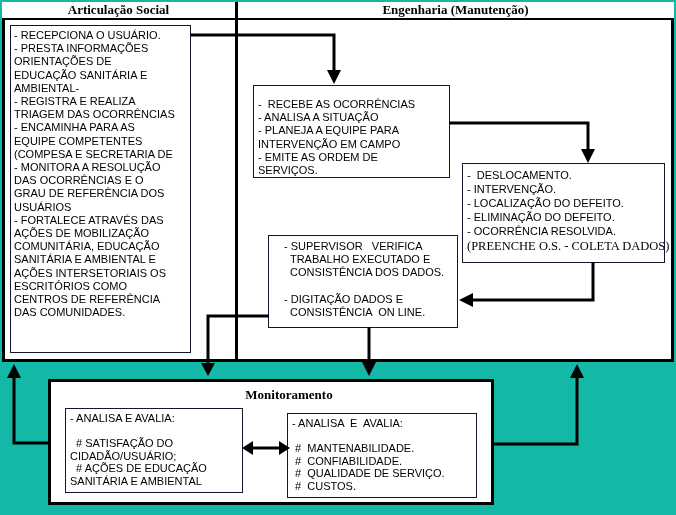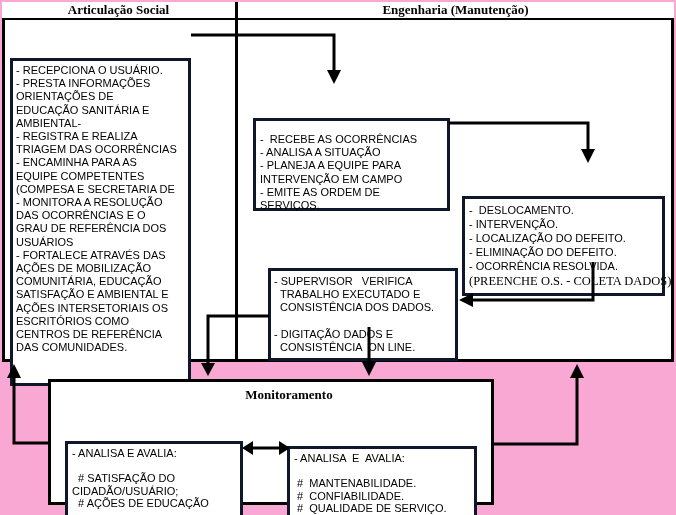--- a/index.html
+++ b/index.html
@@ -1,34 +1,34 @@
 <!DOCTYPE html>
 <html><head>
 <meta charset="utf-8">
 <style>
   html,body{margin:0;padding:0;background:#ffffff;}
-  .canvas{position:relative;width:676px;height:515px;background:#f9a8d4;overflow:hidden;
+  .canvas{position:relative;width:676px;height:515px;background:#14b8a6;overflow:hidden;
           font-family:"Liberation Sans",sans-serif;color:#000;}
   .abs{position:absolute;box-sizing:border-box;}
   
   .top-table{left:2px;top:2px;width:672px;height:360px;border:3px solid #000;background:#fff;}
   .hdr{height:18px;border-bottom:2px solid #000;text-align:center;
        font-family:"Liberation Serif",serif;font-weight:700;font-size:13px;line-height:16px;background:#fff;}
   .hdr-left{left:2px;top:2px;width:233px;}
   .hdr-right{left:237px;top:2px;width:437px;}
   .lane-divider{left:235px;top:2px;width:3px;height:360px;background:#000;}
   
-  .gbox{border:3px solid #0f172a;background:#fff;font-size:11px;letter-spacing:0;margin-top:33px;}
+  .gbox{border:1px solid #0f172a;background:#fff;font-size:11px;letter-spacing:0;}
   .gbox .line{white-space:pre;}
   .gbox .line:empty::before{content:"\00a0";}
   .box-social{left:10px;top:25px;width:181px;height:328px;padding:3px 3px;line-height:13.2px;}
   .box-recebe{left:253px;top:85px;width:197px;height:93px;padding:12px 4px;line-height:13.2px;}
   .box-campo{left:462px;top:163px;width:203px;height:100px;padding:4px 4px;line-height:14px;}
   .box-campo .note{font-family:"Liberation Serif",serif;font-size:12.5px;white-space:pre;line-height:16px;}
-  .box-supervisor{left:268px;top:235px;width:190px;height:93px;padding:4px 3px;line-height:13.2px;}
+  .box-supervisor{left:268px;top:235px;width:190px;height:93px;padding:4px 15px;line-height:13.2px;}
   
   .monitor-box{left:48px;top:379px;width:446px;height:126px;border:3px solid #000;background:#fff;}
   .monitor-title{left:48px;top:387px;width:446px;text-align:center;
        font-family:"Liberation Serif",serif;font-weight:700;font-size:13px;padding-left:36px;}
   .box-mon-social{left:65px;top:408px;width:178px;height:85px;padding:3px 4px;line-height:12.5px;}
   .box-mon-eng{left:287px;top:413px;width:190px;height:85px;padding:3px 4px;line-height:12.5px;}
   
   .arrows{position:absolute;left:0;top:0;width:676px;height:515px;pointer-events:none;}
   .arrows path{fill:none;stroke:#000;stroke-width:3;}
   .arrows polygon{fill:#000;stroke:none;}
@@ -54,21 +54,21 @@
       <div class="line">- ENCAMINHA PARA AS</div>
       <div class="line">EQUIPE COMPETENTES</div>
       <div class="line">(COMPESA E SECRETARIA DE</div>
       <div class="line">- MONITORA A RESOLUÇÃO</div>
       <div class="line">DAS OCORRÊNCIAS E O</div>
       <div class="line">GRAU DE REFERÊNCIA DOS</div>
       <div class="line">USUÁRIOS</div>
       <div class="line">- FORTALECE ATRAVÉS DAS</div>
       <div class="line">AÇÕES DE MOBILIZAÇÃO</div>
       <div class="line">COMUNITÁRIA, EDUCAÇÃO</div>
-      <div class="line">SATISFAÇÃO E AMBIENTAL E</div>
+      <div class="line">SANITÁRIA E AMBIENTAL E</div>
       <div class="line">AÇÕES INTERSETORIAIS OS</div>
       <div class="line">ESCRITÓRIOS COMO</div>
       <div class="line">CENTROS DE REFERÊNCIA</div>
       <div class="line">DAS COMUNIDADES.</div>
     </div>
 
   <div class="abs gbox box-recebe">
       <div class="line">-  RECEBE AS OCORRÊNCIAS</div>
       <div class="line">- ANALISA A SITUAÇÃO</div>
       <div class="line">- PLANEJA A EQUIPE PARA</div>
@@ -98,20 +98,21 @@
     </div>
 
   <div class="abs monitor-box"></div>
   <div class="abs monitor-title">Monitoramento</div>
   <div class="abs gbox box-mon-social">
       <div class="line">- ANALISA E AVALIA:</div>
       <div class="line"></div>
       <div class="line">  # SATISFAÇÃO DO</div>
       <div class="line">CIDADÃO/USUÁRIO;</div>
       <div class="line">  # AÇÕES DE EDUCAÇÃO</div>
+      <div class="line">SANITÁRIA E AMBIENTAL</div>
     </div>
   <div class="abs gbox box-mon-eng">
       <div class="line">- ANALISA  E  AVALIA:</div>
       <div class="line"></div>
       <div class="line"> #  MANTENABILIDADE.</div>
       <div class="line"> #  CONFIABILIDADE.</div>
       <div class="line"> #  QUALIDADE DE SERVIÇO.</div>
       <div class="line"> #  CUSTOS.</div>
     </div>
 

